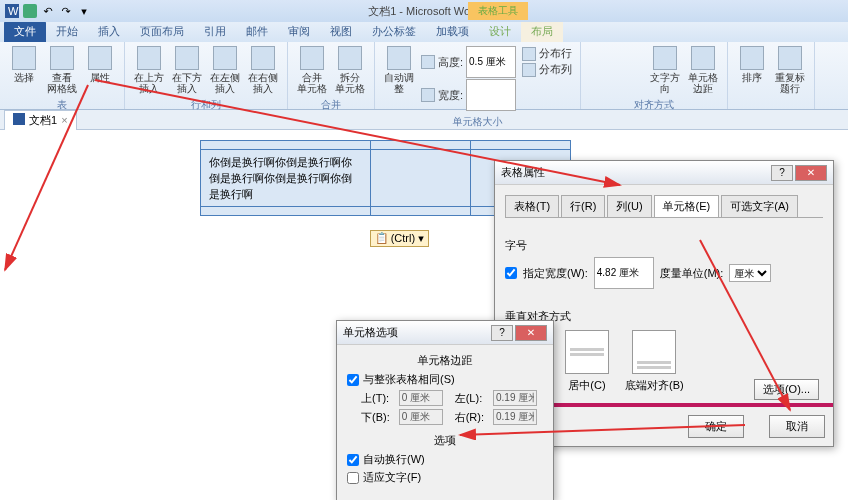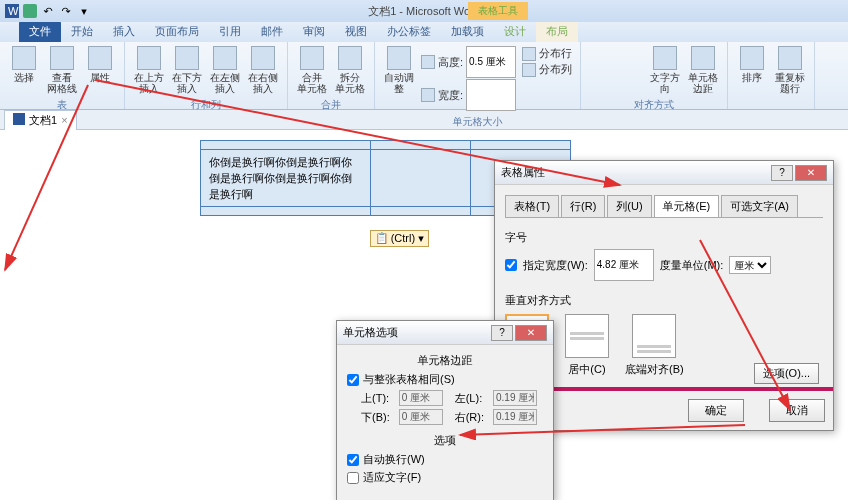--- a/index.html
+++ b/index.html
@@ -8,21 +8,21 @@
 
 .titlebar { height: 22px; background: linear-gradient(#d9e6f7, #c9dcf2); display: flex; align-items: center; padding: 0 4px; position: relative; }
 .titlebar .qat { display: flex; gap: 2px; align-items: center; }
 .titlebar .qat-icon { width: 16px; height: 16px; display: flex; align-items: center; justify-content: center; }
 .titlebar .title { position: absolute; left: 50%; transform: translateX(-50%); color: #444; }
 .titlebar .contextual { position: absolute; right: 320px; background: #f9c460; padding: 2px 10px; color: #6a4; font-size: 10px; }
 
 
 .ribbon-tabs { height: 20px; background: linear-gradient(#e6eff9, #d6e5f5); display: flex; align-items: flex-end; padding-left: 4px; }
 .ribbon-tabs .tab { padding: 3px 10px; cursor: pointer; color: #3b5d8c; }
-.ribbon-tabs .tab.file { background: #2a5a9e; color: #fff; border-radius: 2px 2px 0 0; margin-left: 15px; }
+.ribbon-tabs .tab.file { background: #2a5a9e; color: #fff; border-radius: 2px 2px 0 0; }
 .ribbon-tabs .tab.active { background: #f6f0e0; color: #7a5; }
 .ribbon-tabs .tab.context { color: #7a5; }
 
 
 .ribbon { height: 68px; background: linear-gradient(#f3f7fc, #e2ecf7); border-bottom: 1px solid #a8bdd6; display: flex; }
 .ribbon-group { border-right: 1px solid #c7d6e9; padding: 2px 6px; display: flex; flex-direction: column; }
 .ribbon-group .buttons { display: flex; gap: 2px; flex: 1; }
 .ribbon-group .label { text-align: center; font-size: 10px; color: #5a7aa8; padding-top: 2px; }
 .big-btn { width: 36px; display: flex; flex-direction: column; align-items: center; justify-content: flex-start; gap: 2px; padding: 2px; cursor: pointer; }
 .big-btn .ico { width: 24px; height: 24px; background: #d0e0f0; border: 1px solid #9ab; }
@@ -52,21 +52,21 @@
 .dialog .dlg-title .winbtn.close { background: #d96060; color: #fff; width: 32px; }
 .dialog .body { padding: 10px; }
 .dialog .footer { padding: 8px; display: flex; justify-content: flex-end; gap: 25px; border-top: 4px solid #be185d; }
 .dialog button.dlg { padding: 3px 16px; border: 1px solid #888; background: linear-gradient(#fdfdfd,#e6e6e6); cursor: pointer; font-size: 11px; }
 
 
 .dlg-props { top: 160px; left: 494px; width: 340px; }
 .dlg-props .tabs { display: flex; border-bottom: 1px solid #aaa; }
 .dlg-props .tabs .t { padding: 3px 8px; border: 1px solid #aaa; border-bottom: none; margin-right: 2px; background: #e8e8e8; font-size: 11px; cursor: pointer; }
 .dlg-props .tabs .t.active { background: #fff; }
-.dlg-props .section { margin-top: 12px; }
+.dlg-props .section { margin-top: 20px; }
 .dlg-props .row { display: flex; align-items: center; gap: 6px; margin: 4px 0; }
 .dlg-props .align-opts { display: flex; gap: 16px; margin-top: 6px; }
 .dlg-props .align-opt { display: flex; flex-direction: column; align-items: center; gap: 4px; }
 .dlg-props .align-box { width: 44px; height: 44px; border: 1px solid #999; background: #fff; display: flex; flex-direction: column; padding: 4px; gap: 2px; cursor: pointer; }
 .dlg-props .align-box.sel { border: 2px solid #f7a94a; }
 .dlg-props .align-box .bar { height: 3px; background: #ccc; }
 .dlg-props .opts-btn { position: absolute; bottom: 46px; right: 14px; padding: 2px 8px; border: 1px solid #888; background: linear-gradient(#fff,#e8e8e8); font-size: 11px; cursor: pointer; }
 
 
 .dlg-cellopts { top: 320px; left: 336px; width: 218px; }

